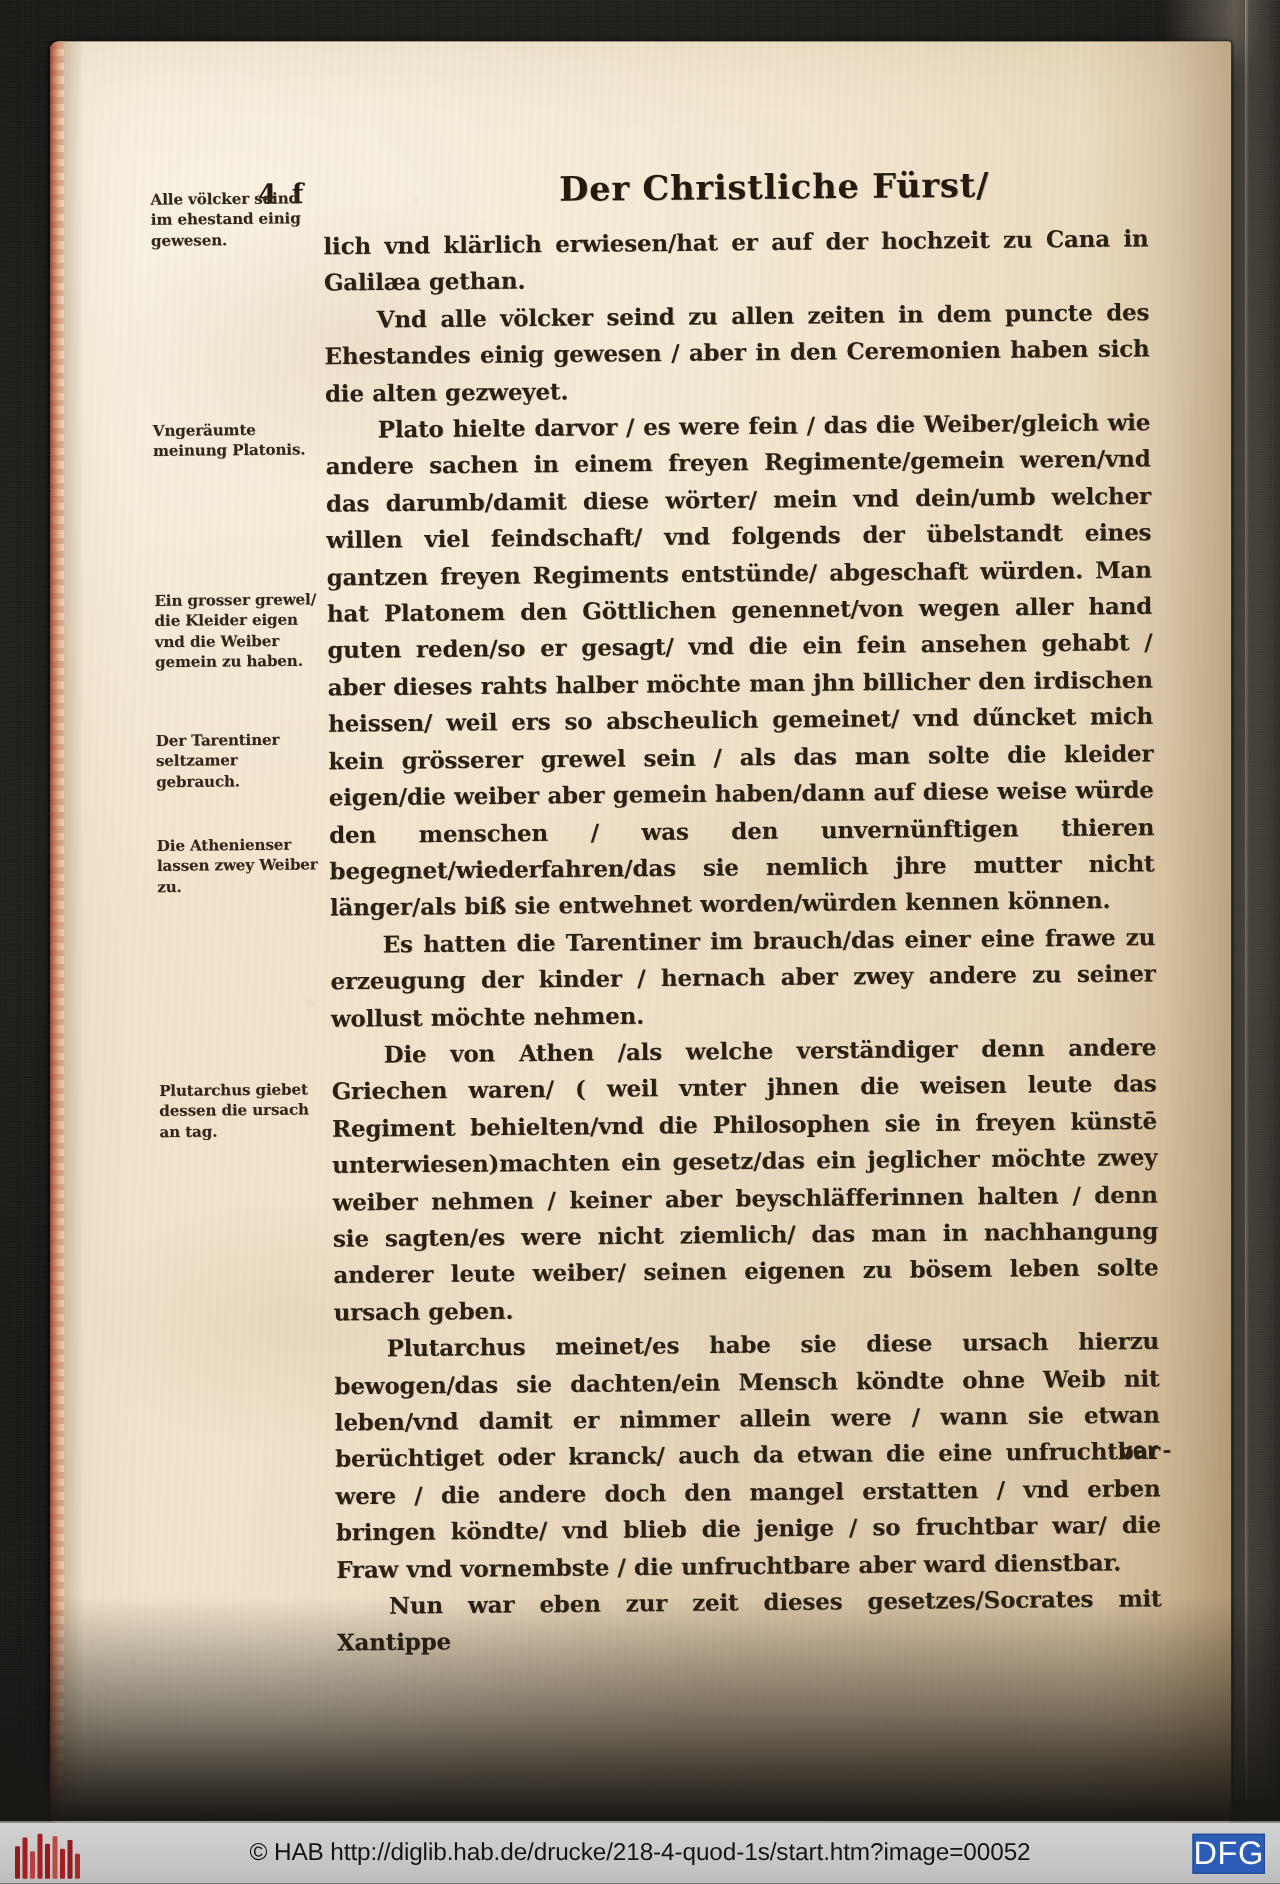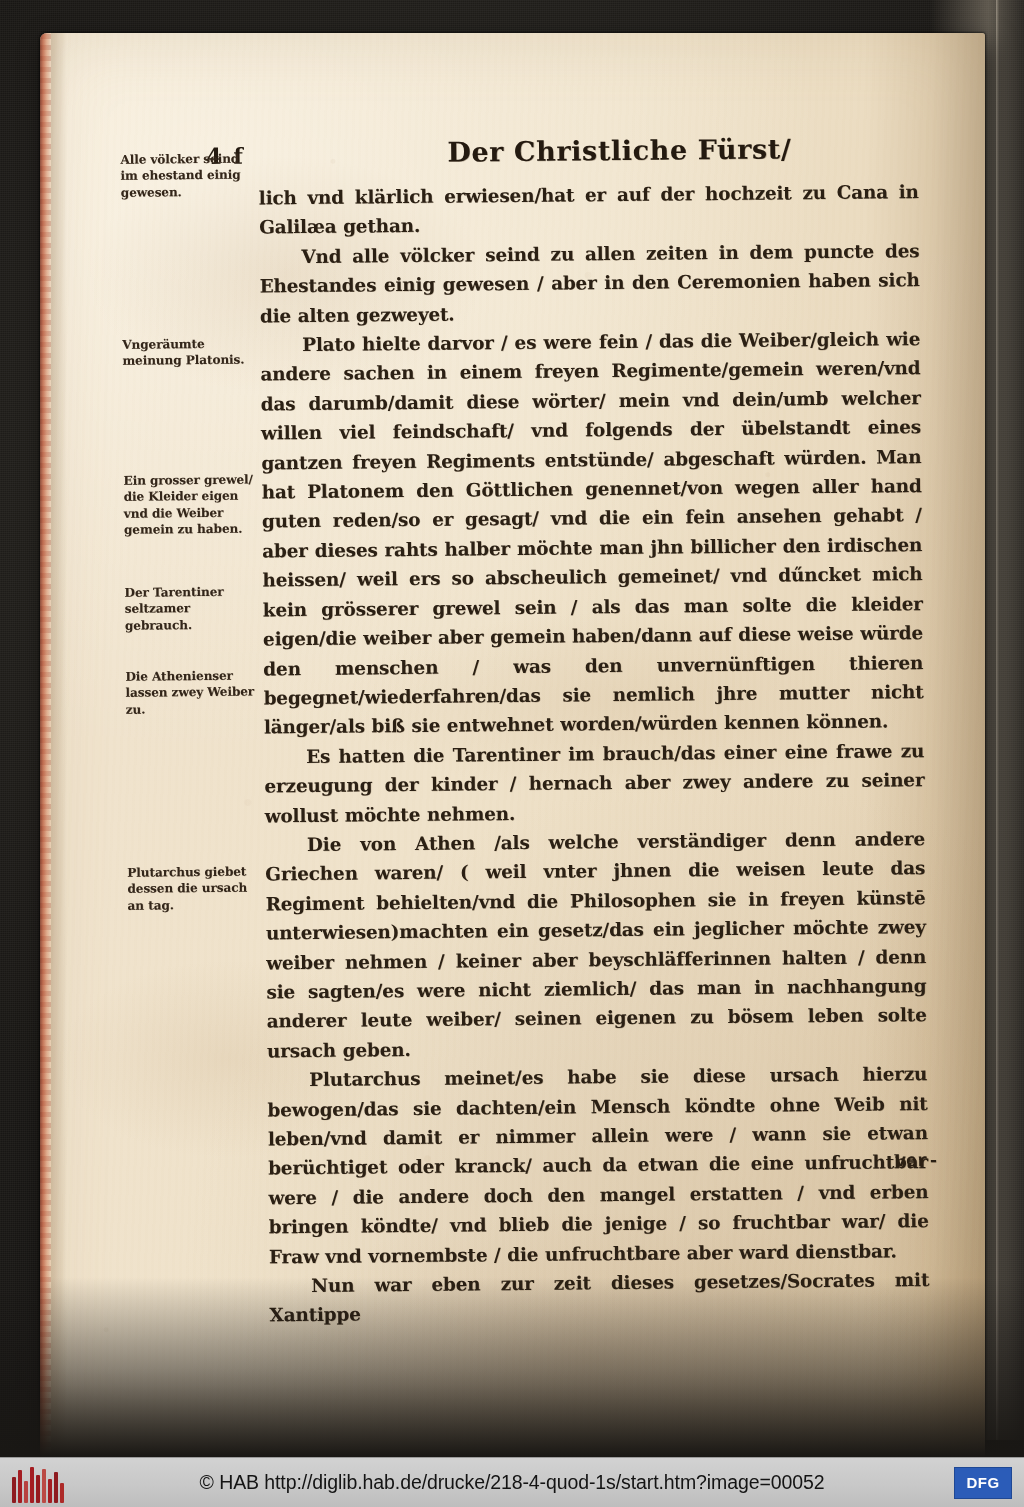--- a/index.html
+++ b/index.html
@@ -278,22 +278,22 @@
     width: 56px;
     height: 30px;
     background: #2b5cb8;
     display: flex;
     align-items: center;
     justify-content: center;
     border: 1px solid #1f4894;
   }
   .dfg-logo span {
     font-family: "Liberation Sans", sans-serif;
-    font-weight: 700;
-    font-size: 15px;
+    font-weight: 400;
+    font-size: 26px;
     color: #ffffff;
     letter-spacing: .5px;
   }
   
   .below-page-dark {
     position: absolute;
     left: 0; bottom: 50px;
     width: 1024px; height: 180px;
     background: linear-gradient(180deg, rgba(26,24,21,0) 0%, rgba(22,20,18,.55) 60%, #191714 100%);
     pointer-events: none;

